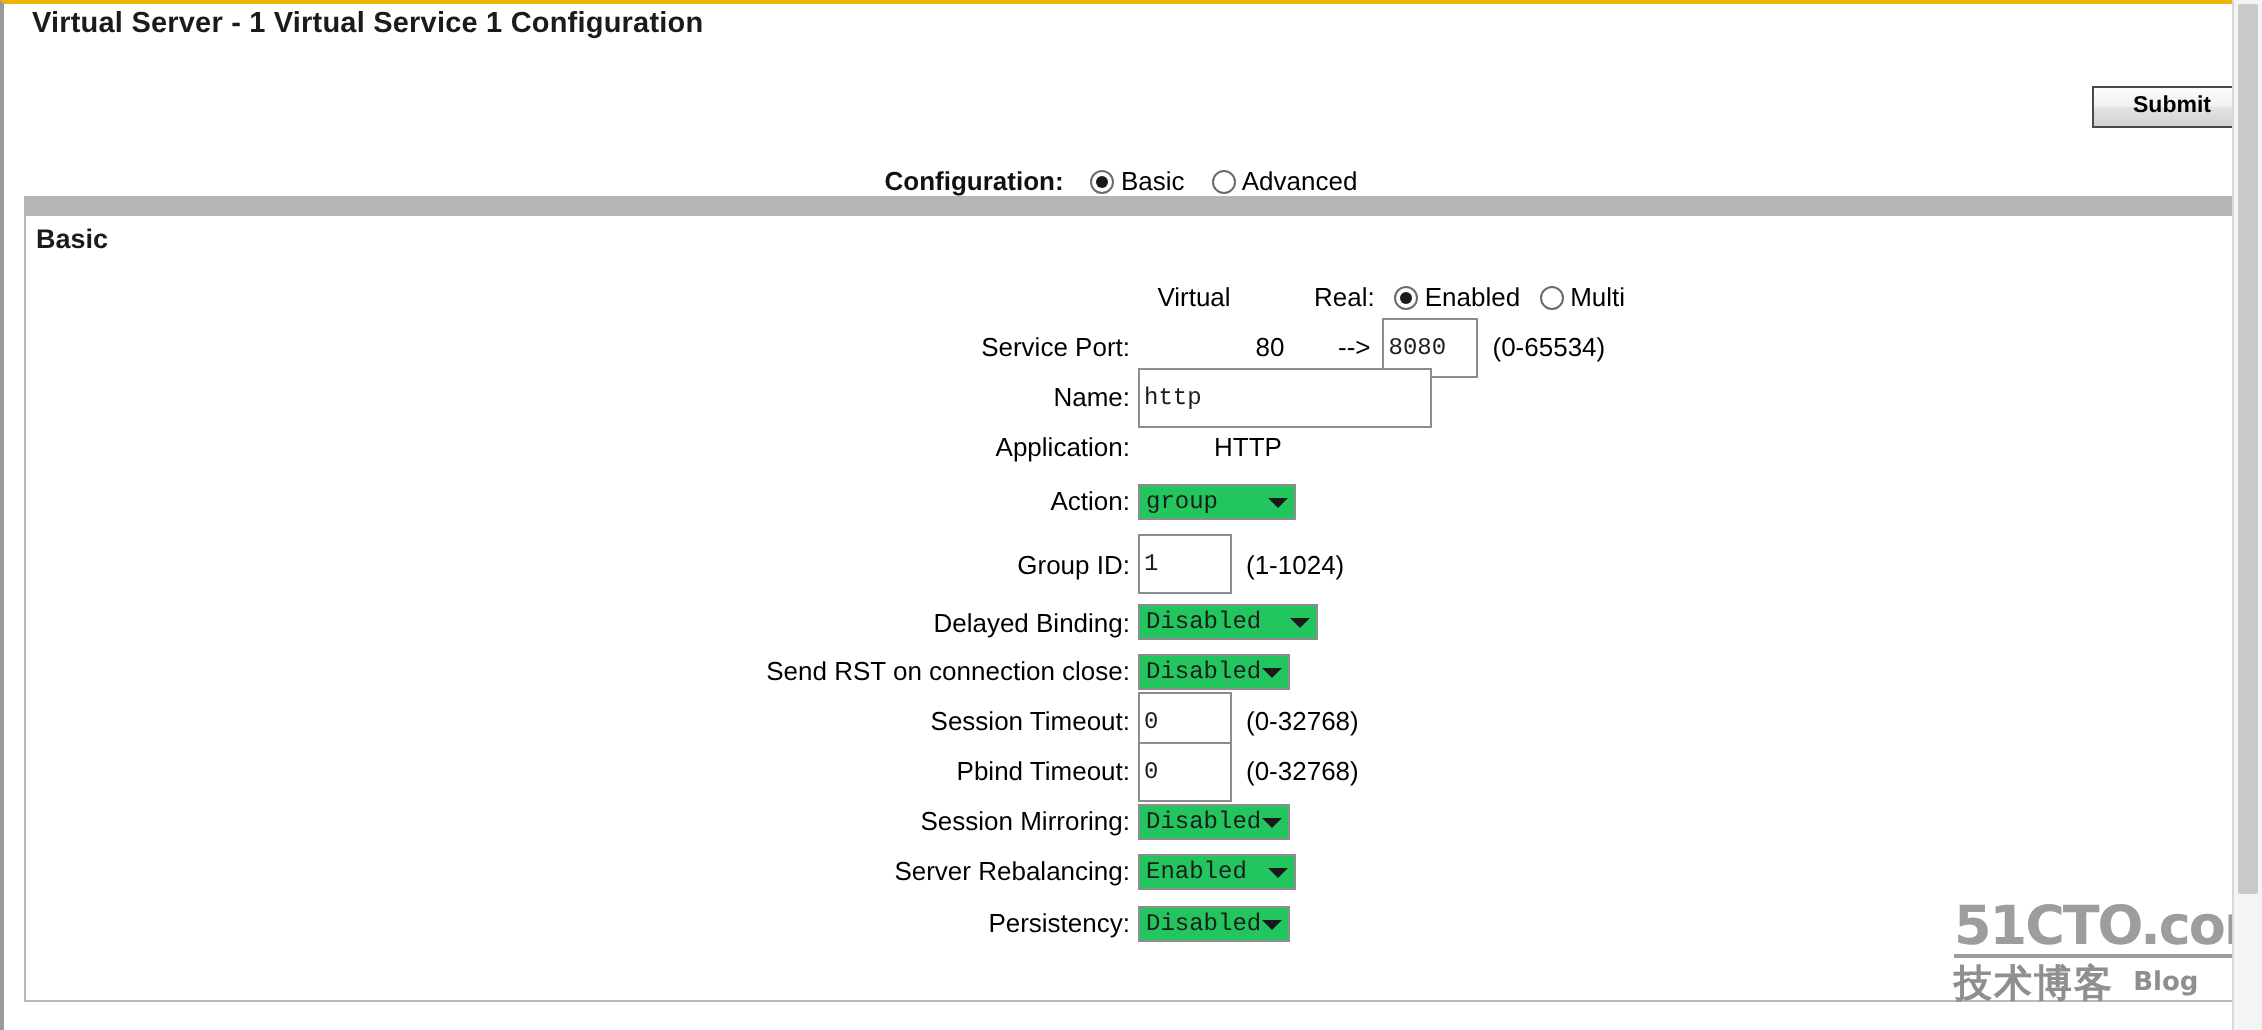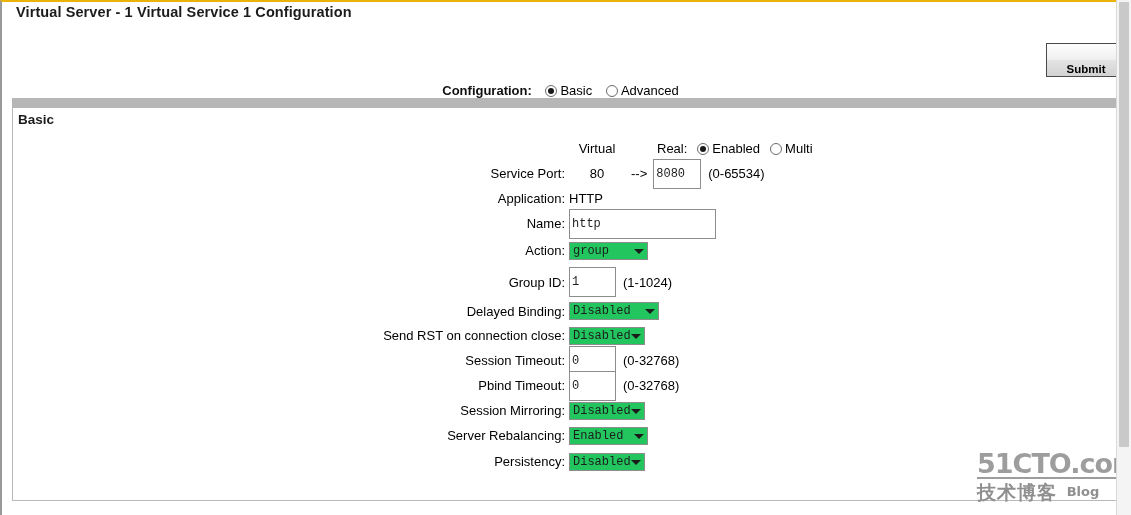--- a/index.html
+++ b/index.html
@@ -67,21 +67,21 @@
     top: 41px;
     width: 80px;
     height: 21px;
     background: linear-gradient(to bottom, #fdfdfd 0%, #f0f0f0 48%, #e3e3e3 52%, #d2d2d2 100%);
     border: 1px solid #4a4a4a;
     font-family: "Liberation Sans", sans-serif;
     font-size: 11.5px;
     font-weight: bold;
     color: #000;
     cursor: pointer;
-    padding: 16px;
+    padding: 0;
     line-height: 19px;
     text-align: center;
     box-sizing: border-box;
   }
 
   
   #config-row {
     position: absolute;
     left: 0;
     top: 81px;
@@ -224,21 +224,21 @@
     border-right: 5px solid transparent;
     border-top: 5px solid #1a1a1a;
   }
   .sel.w-action { width: 79px; }
   .sel.w-db     { width: 90px; }
   .sel.w-rst    { width: 76px; }
   .sel.w-sm     { width: 76px; }
   .sel.w-sr     { width: 79px; }
   .sel.w-pers   { width: 76px; }
 
-  .static-val { font-size: 13px; color: #000; }
+  .static-val { font-size: 13px; color: #000; margin-left: 38px; }
   .arrowtxt { margin: 0 6px; font-size: 13px; }
 
   
   .vr-virtual {
     display: inline-block;
     width: 56px;
     text-align: center;
   }
   .vr-real {
     margin-left: 32px;
@@ -329,30 +329,30 @@
         <div class="flabel">Service Port:</div>
         <div class="fval">
           <span class="vr-virtual static-val">80</span>
           <span class="arrowtxt">--&gt;</span>
           <input class="txt w-port" type="text" value="8080" style="">
           <span class="hint">(0-65534)</span>
         </div>
       </div>
 
       <div class="frow">
+        <div class="flabel">Name:</div>
+        <div class="fval">
+          <input class="txt w-name" type="text" value="http" style="">
+        </div>
+      </div>
+
+      <div class="frow">
         <div class="flabel">Application:</div>
         <div class="fval">
           <span class="static-val">HTTP</span>
-        </div>
-      </div>
-
-      <div class="frow">
-        <div class="flabel">Name:</div>
-        <div class="fval">
-          <input class="txt w-name" type="text" value="http" style="">
         </div>
       </div>
 
 
       <div class="frow" style="height:29px;">
         <div class="flabel">Action:</div>
         <div class="fval">
           <span class="sel w-action">
             <span>group</span>
             <span class="arrow"></span>

